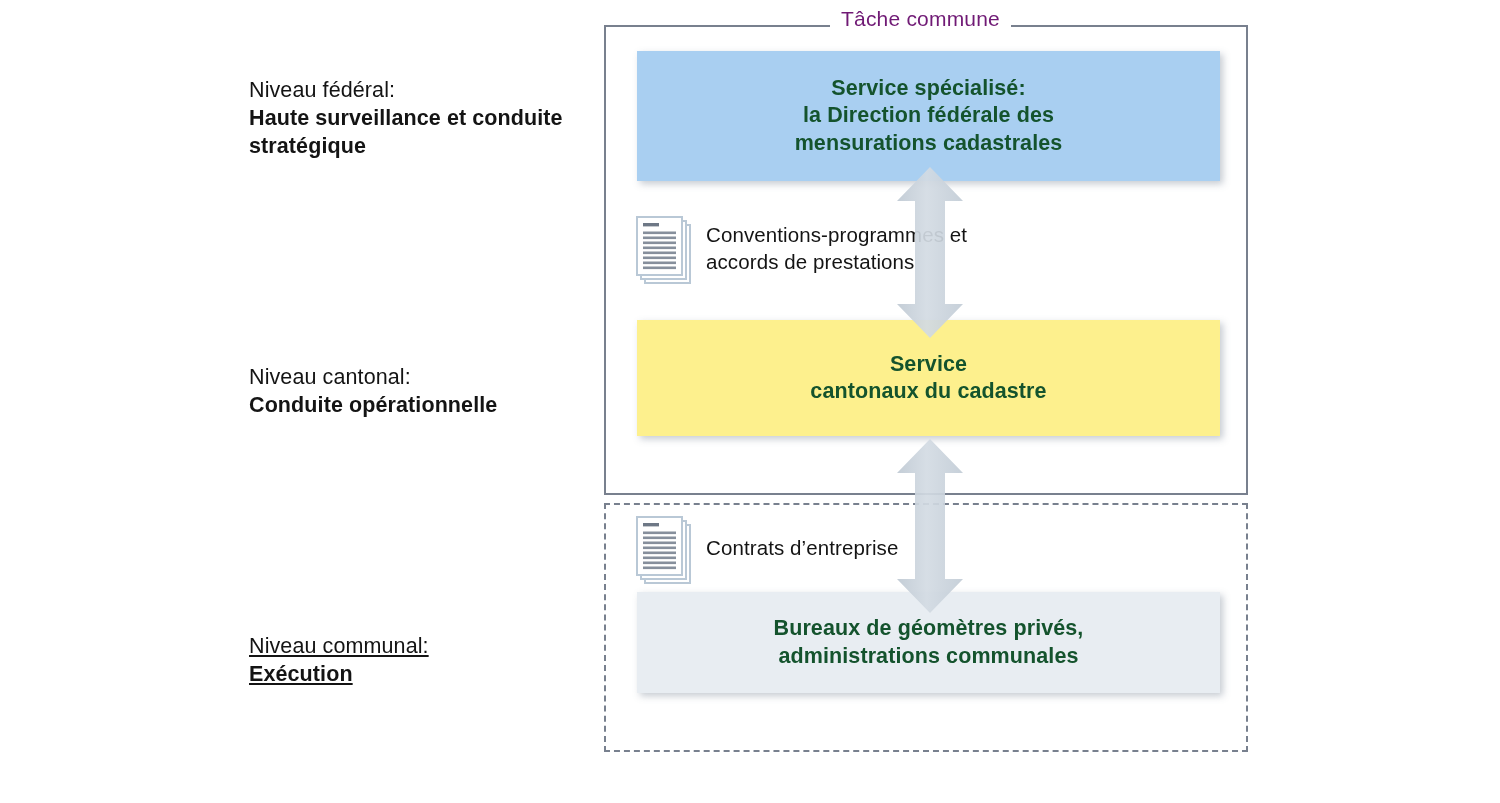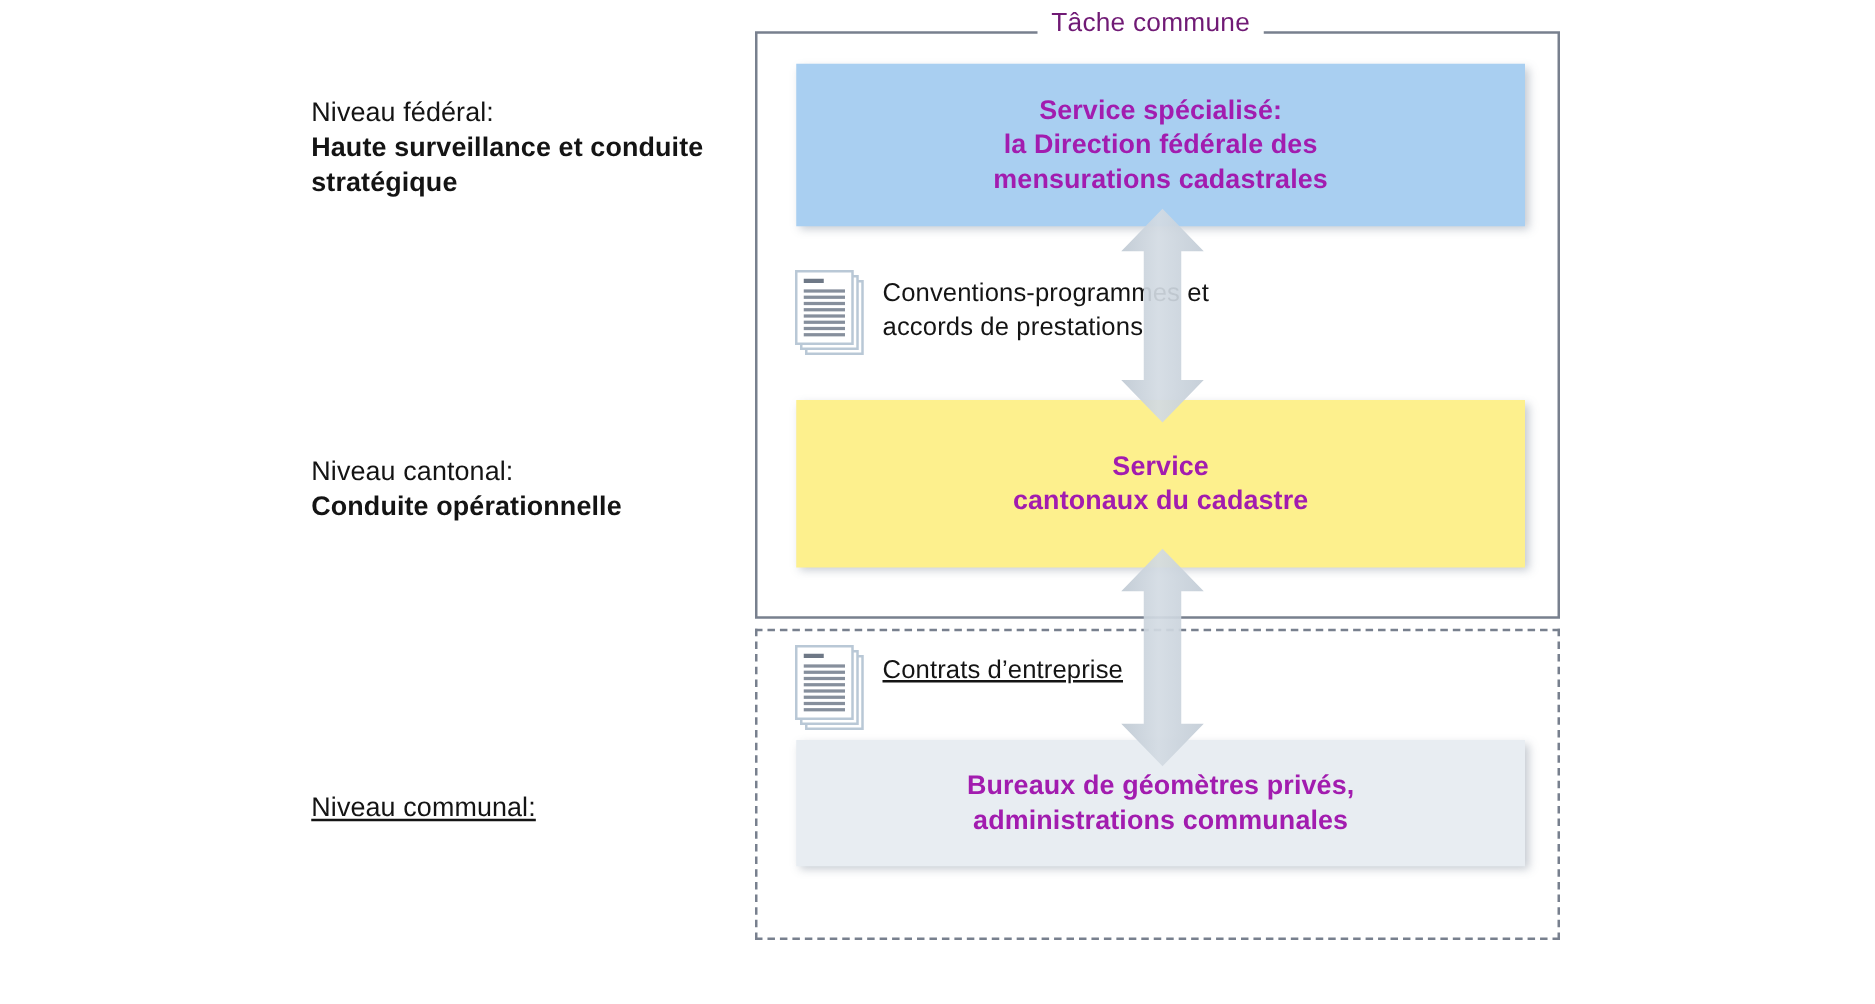--- a/index.html
+++ b/index.html
@@ -82,35 +82,35 @@
   
   .entity-box {
     position: absolute;
     left: 637px;
     width: 583px;
     box-sizing: border-box;
     display: flex;
     align-items: center;
     justify-content: center;
     text-align: center;
-    color: #a21caf;
+    color: #14532d;
     font-weight: 700;
     font-size: 21.5px;
     line-height: 27.5px;
     letter-spacing: 0.1px;
     box-shadow: 3px 3px 7px rgba(120,132,148,0.42);
   }
   #box-federal-service {
     top: 51px;
     height: 130px;
     background: #a9cff1;
   }
   #box-cantonal-service {
     top: 320px;
-    height: 134px;
+    height: 116px;
     background: #fdf08d;
   }
   #box-communal-service {
     top: 592px;
     height: 101px;
     background: #e8edf2;
   }
   .entity-box .box-text {
     white-space: pre-line;
   }
@@ -126,21 +126,21 @@
   .doc-caption {
     position: absolute;
     color: #141414;
     font-size: 20.5px;
     font-weight: 400;
     line-height: 27px;
     letter-spacing: 0.1px;
     white-space: pre-line;
   }
   #caption-conventions { left: 706px; top: 221px; }
-  #caption-contrats    { left: 706px; top: 522px; text-decoration: underline; }
+  #caption-contrats    { left: 706px; top: 534px; }
   #arrow-fed-cant {
     position: absolute;
     left: 895px;
     top: 165px;
     width: 70px;
     height: 175px;
   }
   #arrow-cant-comm {
     position: absolute;
     left: 895px;
@@ -160,20 +160,21 @@
   </div>
 
   <div class="level-label" id="label-federal">
     <span class="lvl-top">Niveau fédéral:</span>
     <span class="lvl-bold">Haute surveillance et
 conduite stratégique</span>
   </div>
 
   <div class="level-label" id="label-communal">
     <span class="lvl-top">Niveau communal:</span>
+    <span class="lvl-bold">Exécution</span>
   </div>
 
   <div id="common-task-frame"></div>
   <div id="execution-frame"></div>
   <div id="common-task-legend">Tâche commune</div>
 
   <div class="entity-box" id="box-federal-service">
     <span class="box-text">Service spécialisé:
 la Direction fédérale des
 mensurations cadastrales</span>

